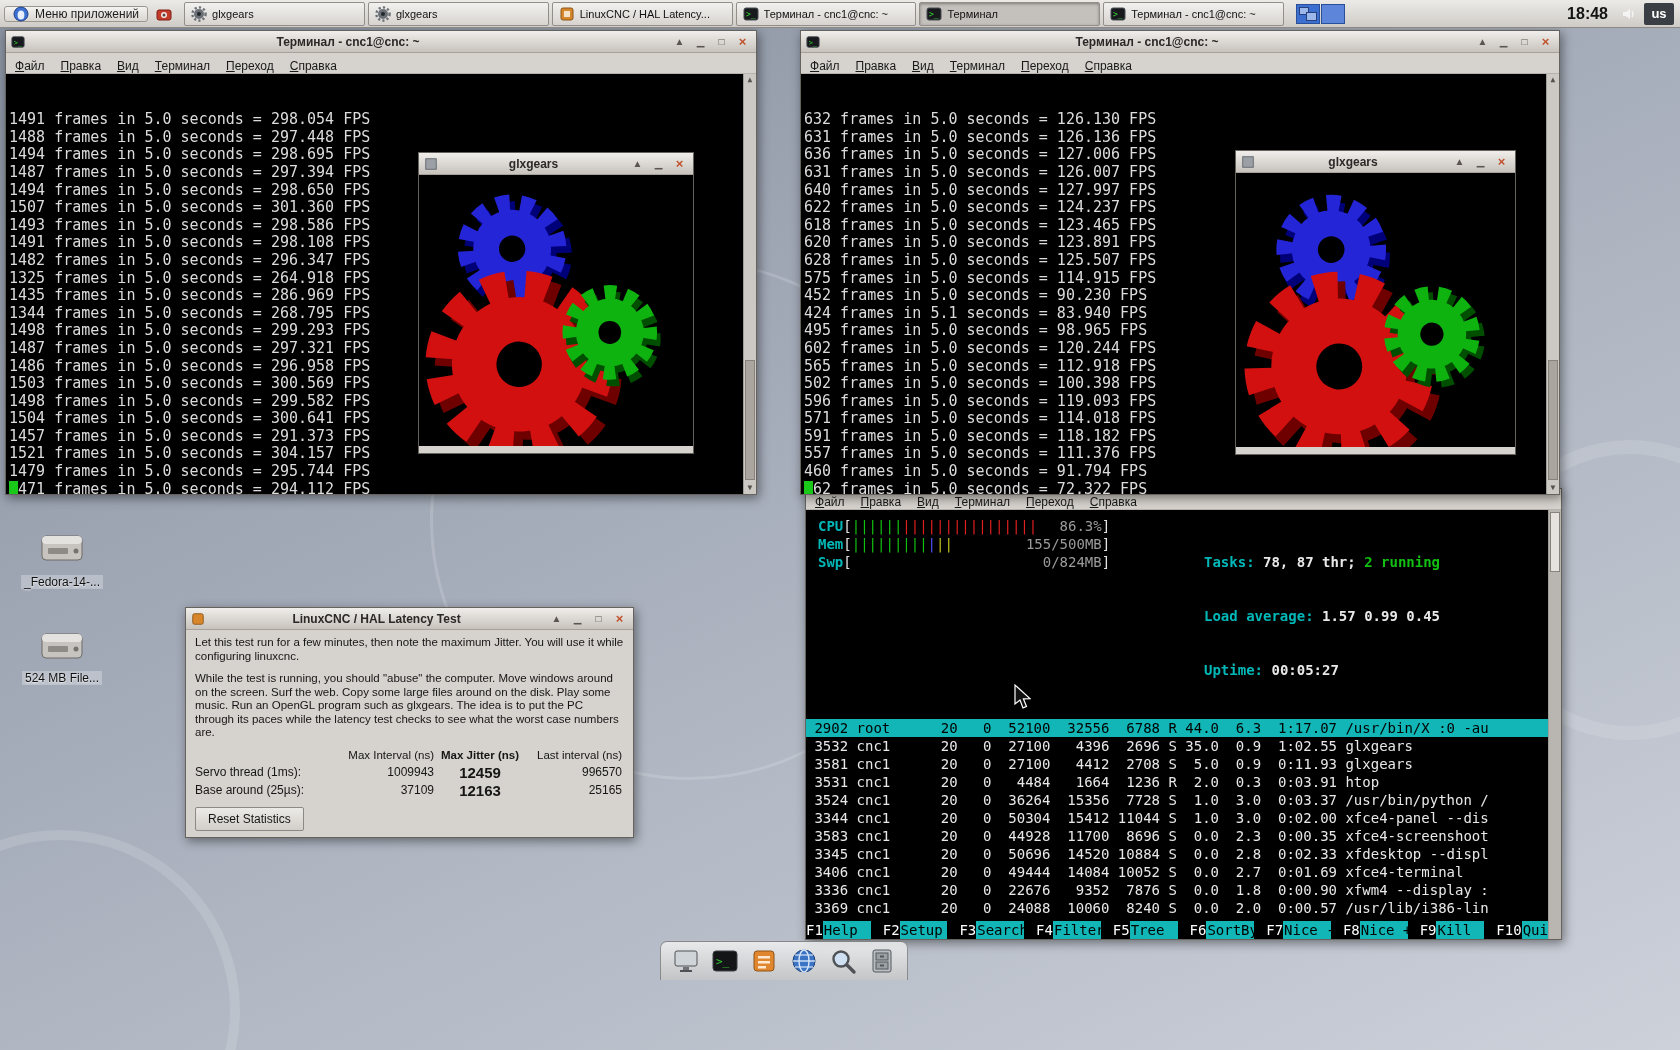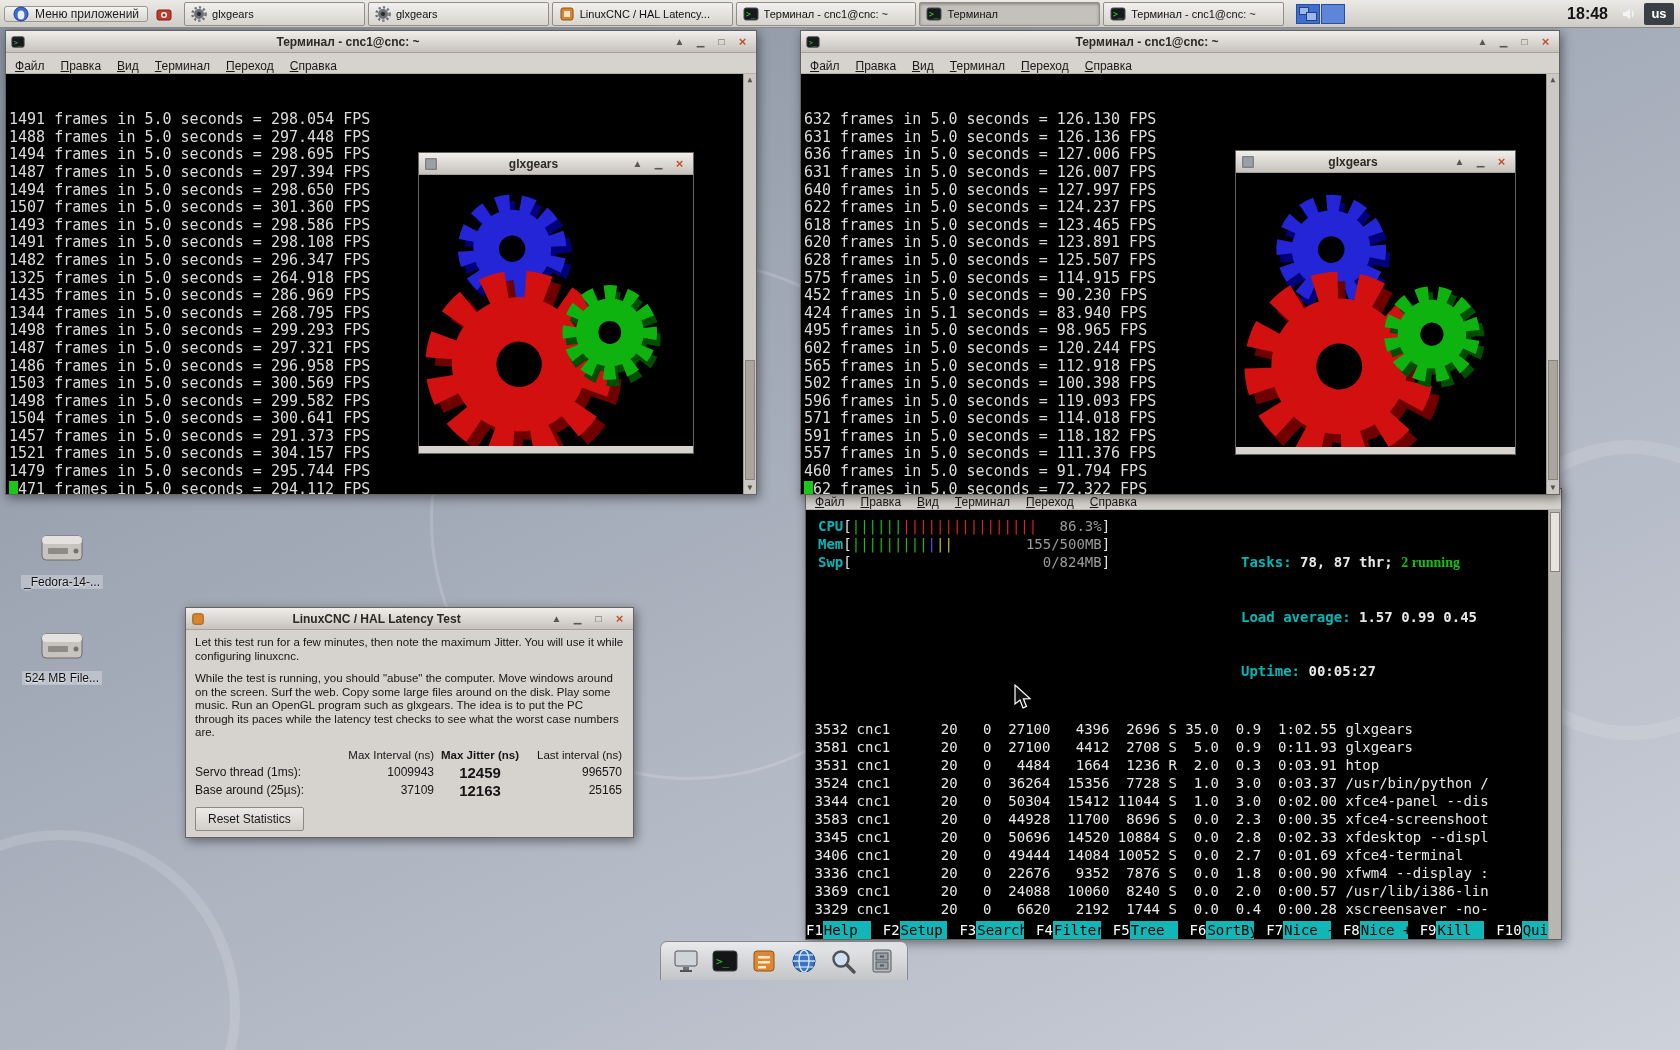--- a/index.html
+++ b/index.html
@@ -81,23 +81,23 @@
                font-family:"DejaVu Sans Mono", monospace; font-size:14px; line-height:18px; }
   .htop-meters { display:flex; padding:7px 10px 4px 12px; }
   .meters-left { width:368px; }
   .meter { display:flex; color:#e2e2e2; }
   .m-label { color:#00b8b8; font-weight:bold; }
   .brk { color:#e2e2e2; }
   .bar { position:relative; display:inline-block; width:250px; overflow:hidden; white-space:pre; }
   .p-green { color:#12c012; } .p-red { color:#e02020; } .p-blue { color:#5050ff; } .p-yellow { color:#c2c21a; }
   .m-val { position:absolute; right:0; top:0; color:#9b9b9b; }
   .meters-right { padding-left:18px; white-space:pre; }
-  .s-label { color:#00b8b8; font-weight:bold;margin-left:37px; }
+  .s-label { color:#00b8b8; font-weight:bold; }
   .s-val { color:#e8e8e8; font-weight:bold; }
-  .s-green { color:#12c012; font-weight:bold;font-family:Liberation Serif, serif; }
+  .s-green { color:#12c012; font-weight:bold; }
   .htop-rows { white-space:pre; }
   .htop-header { background:#15b015; color:#000; font-weight:bold; white-space:pre; margin-top:6px; }
   .row-selected { background:#12b6b6; color:#000; white-space:pre; }
   .rows-normal { color:#e8e8e8; }
   .fkeys { position:absolute; left:0; right:0; bottom:0; height:18px; display:flex; background:#000;gap:12px; }
   .fk { flex:1; display:flex; overflow:hidden; }
   .fk-key { color:#fff; }
   .fk-label { flex:1; background:#12b6b6; color:#000; padding-left:1px; white-space:nowrap; }
 
   
@@ -276,20 +276,21 @@
             <span class="bar"><span class="m-val">0/824MB</span></span>
             <span class="brk">]</span>
         </div>
       </div>
       <div class="meters-right">
         <div><span class="s-label">Tasks:</span> <span class="s-val">78, 87 thr;</span> <span class="s-green">2 running</span></div>
         <div><span class="s-label">Load average:</span> <span class="s-val">1.57 0.99 0.45</span></div>
         <div><span class="s-label">Uptime:</span> <span class="s-val">00:05:27</span></div>
       </div>
     </div>
+    <div class="row-selected"> 2902 root      20   0  52100  32556  6788 R 44.0  6.3  1:17.07 /usr/bin/X :0 -au</div>
     <div class="htop-rows rows-normal"> 3532 cnc1      20   0  27100   4396  2696 S 35.0  0.9  1:02.55 glxgears
  3581 cnc1      20   0  27100   4412  2708 S  5.0  0.9  0:11.93 glxgears
  3531 cnc1      20   0   4484   1664  1236 R  2.0  0.3  0:03.91 htop
  3524 cnc1      20   0  36264  15356  7728 S  1.0  3.0  0:03.37 /usr/bin/python /
  3344 cnc1      20   0  50304  15412 11044 S  1.0  3.0  0:02.00 xfce4-panel --dis
  3583 cnc1      20   0  44928  11700  8696 S  0.0  2.3  0:00.35 xfce4-screenshoot
  3345 cnc1      20   0  50696  14520 10884 S  0.0  2.8  0:02.33 xfdesktop --displ
  3406 cnc1      20   0  49444  14084 10052 S  0.0  2.7  0:01.69 xfce4-terminal
  3336 cnc1      20   0  22676   9352  7876 S  0.0  1.8  0:00.90 xfwm4 --display :
  3369 cnc1      20   0  24088  10060  8240 S  0.0  2.0  0:00.57 /usr/lib/i386-lin

